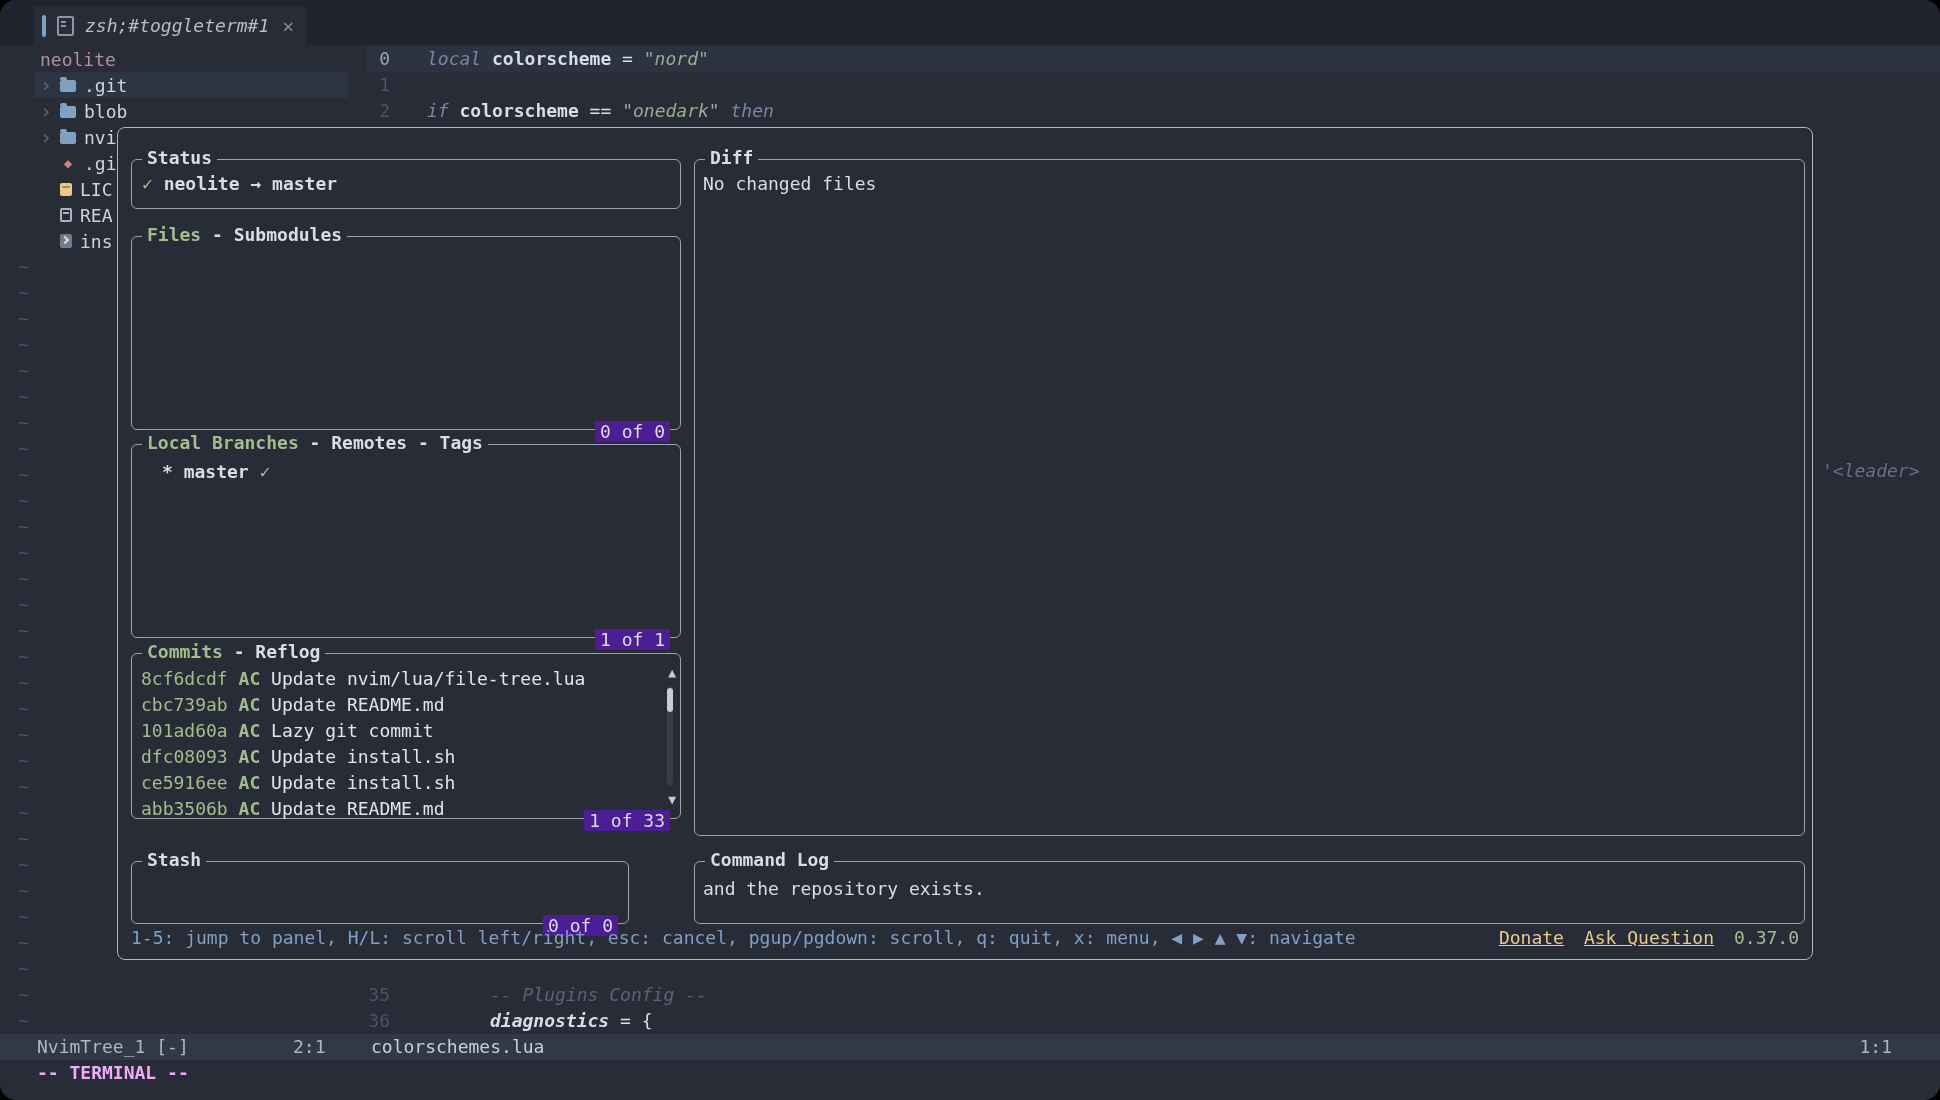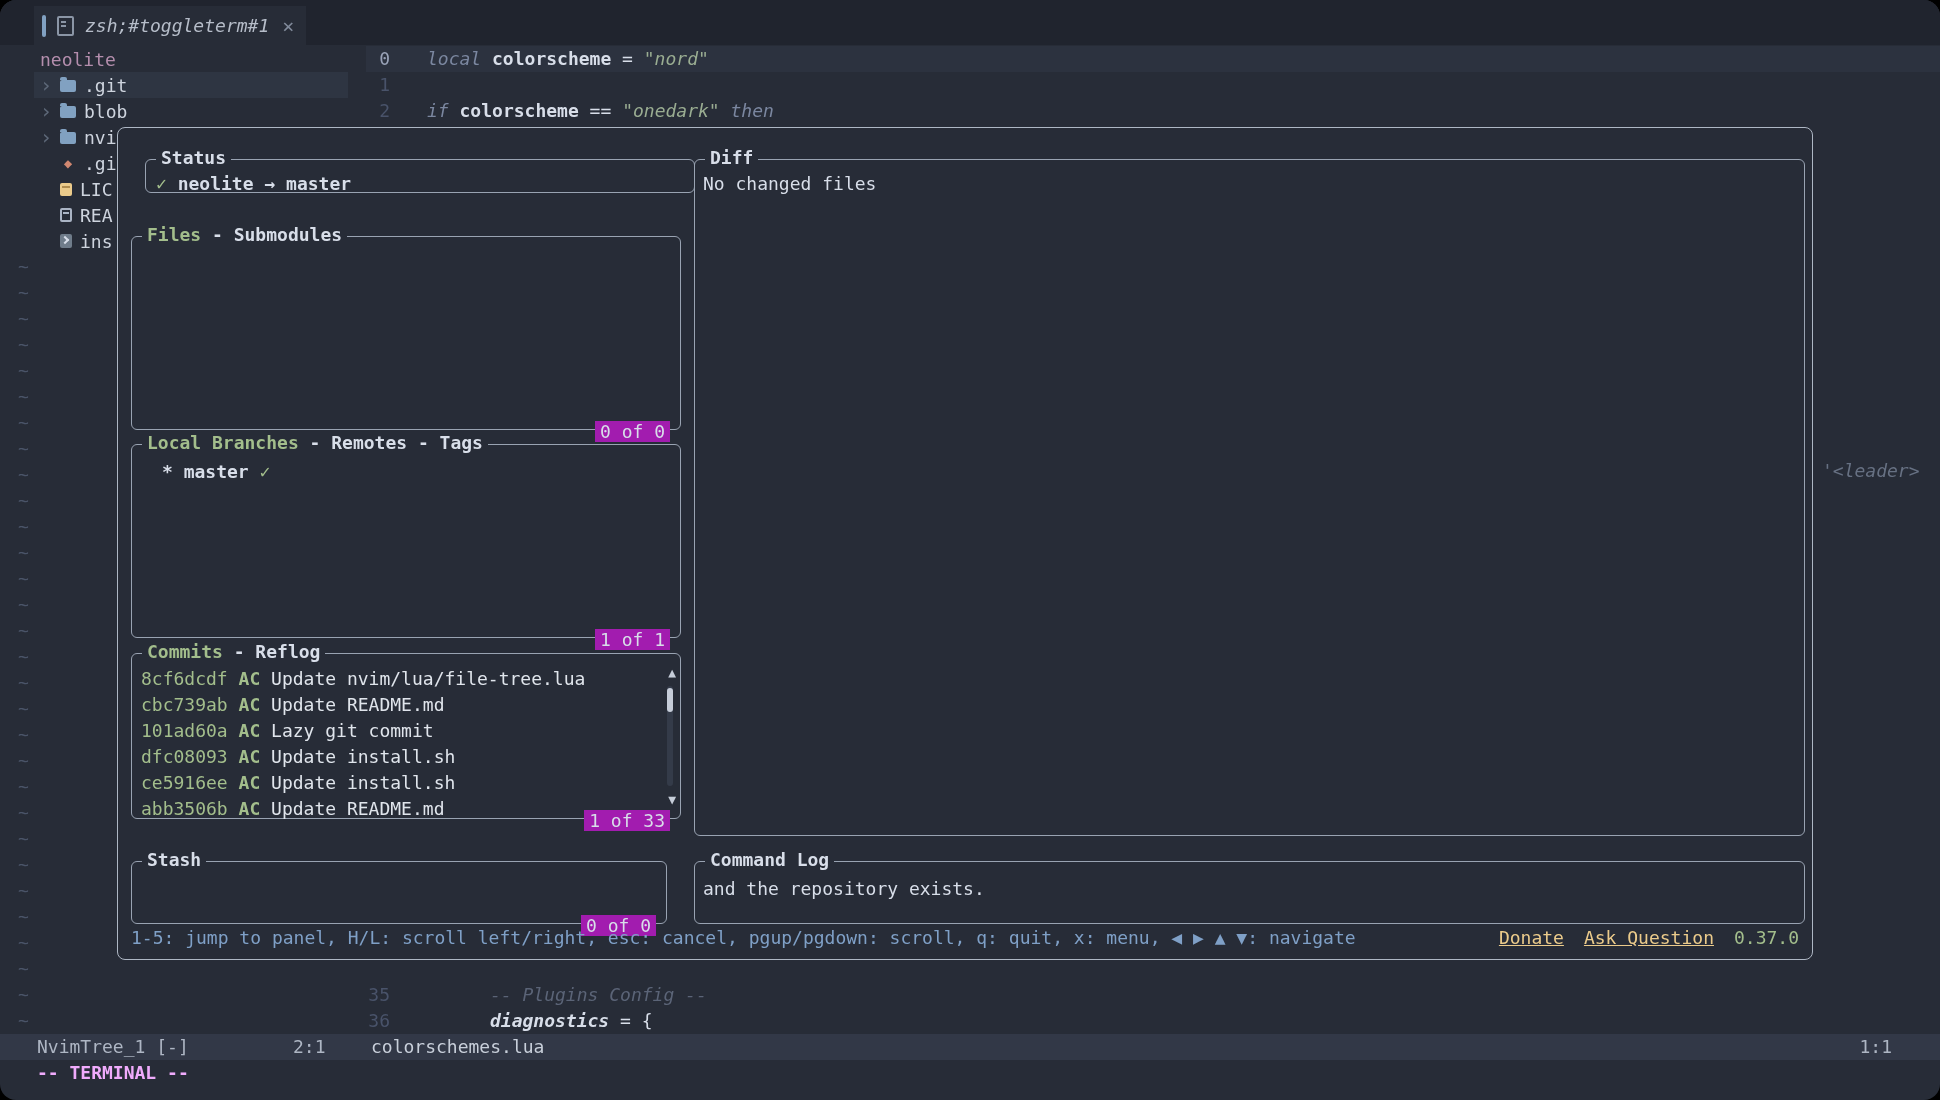--- a/index.html
+++ b/index.html
@@ -47,21 +47,21 @@
   .readme-icon::before{content:"";position:absolute;left:1px;top:2px;right:1px;height:2px;background:#aab4c4;}
   .script-icon{width:12px;height:14px;background:#6f7c8a;border-radius:2px;flex:none;position:relative;}
   .script-icon::before{content:"";position:absolute;left:2px;top:3px;width:4px;height:4px;border-left:2px solid #d8dee9;border-bottom:2px solid #d8dee9;transform:rotate(-135deg);}
   .tilde-col{position:absolute;left:18px;top:254px;}
   .tilde-row{height:26px;line-height:26px;color:#4a5468;}
 
   
   .lg-float{position:absolute;left:117px;top:127px;width:1696px;height:833px;background:#272c37;border:1px solid #aeb7c4;border-radius:8px;z-index:5;box-sizing:border-box;}
   .panel{position:absolute;border:1px solid #99a3b2;border-radius:6px;box-sizing:border-box;}
   .ptitle{position:absolute;top:-13px;left:10px;background:#272c37;padding:0 5px;font-weight:bold;white-space:pre;color:#d8dee9;}
-  .pcount{position:absolute;bottom:-13px;right:10px;background:#a21caf;padding:0 5px;color:#d8dee9;}
+  .pcount{position:absolute;bottom:-13px;right:10px;background:#4c1d95;padding:0 5px;color:#d8dee9;}
   .green{color:#a3be8c;}
   .pcontent{position:absolute;left:0;right:0;line-height:26px;}
   .status-line{top:11px;left:10px;font-weight:bold;}
   .branch-line{top:14px;left:30px;font-weight:bold;}
   .diff-line{top:11px;left:8px;}
   .cmdlog-line{top:14px;left:8px;}
   .commit-list{position:absolute;top:12px;left:9px;right:24px;}
   .commit-row{height:26px;line-height:26px;white-space:nowrap;}
   .hash{color:#a3be8c;}
   .author{color:#a3be8c;font-weight:bold;}
@@ -192,21 +192,21 @@
     <div class="tab">
       <span class="tab-indicator"></span>
       <span class="icon-file"></span>
       <span class="tab-label">zsh;#toggleterm#1</span>
       <span class="tab-close">×</span>
     </div>
   </div>
 
   <div class="lg-float">
 
-    <div class="panel" style="left:27px;top:31px;width:550px;height:34px">
+    <div class="panel" style="left:13px;top:31px;width:550px;height:50px">
       <span class="ptitle">Status</span>
       <div class="pcontent status-line"><span class="green">✓</span> <span>neolite</span> <span>→</span> <span>master</span></div>
     </div>
 
     <div class="panel" style="left:13px;top:108px;width:550px;height:194px">
       <span class="ptitle"><span class="green">Files</span><span> - Submodules</span></span>
       <span class="pcount">0 of 0</span>
     </div>
 
     <div class="panel" style="left:13px;top:316px;width:550px;height:194px">
@@ -225,21 +225,21 @@
           <div class="commit-row"><span class="hash">ce5916ee</span> <span class="author">AC</span> <span class="msg">Update install.sh</span></div>
           <div class="commit-row"><span class="hash">abb3506b</span> <span class="author">AC</span> <span class="msg">Update README.md</span></div>
         </div>
       <span class="sb-arrow sb-up">▲</span>
       <span class="sb-track"></span>
       <span class="sb-thumb"></span>
       <span class="sb-arrow sb-down">▼</span>
       <span class="pcount">1 of 33</span>
     </div>
 
-    <div class="panel" style="left:13px;top:733px;width:536px;height:63px">
+    <div class="panel" style="left:13px;top:733px;width:498px;height:63px">
       <span class="ptitle">Stash</span>
       <span class="pcount">0 of 0</span>
     </div>
 
     <div class="panel" style="left:576px;top:31px;width:1111px;height:677px">
       <span class="ptitle">Diff</span>
       <div class="pcontent diff-line">No changed files</div>
     </div>
 
     <div class="panel" style="left:576px;top:733px;width:1111px;height:63px">

